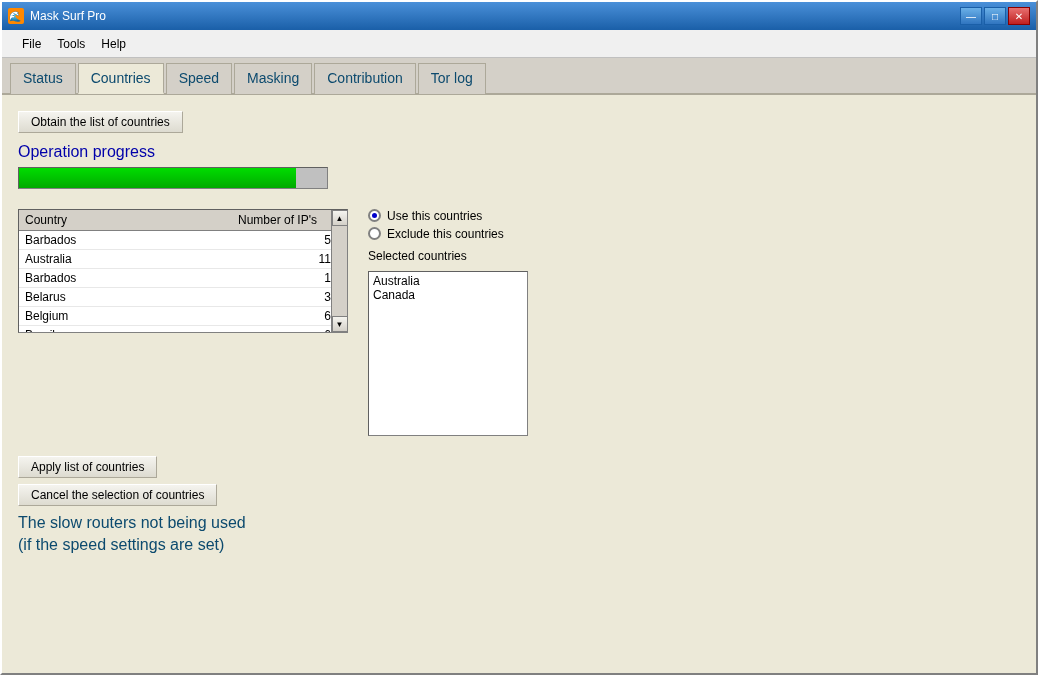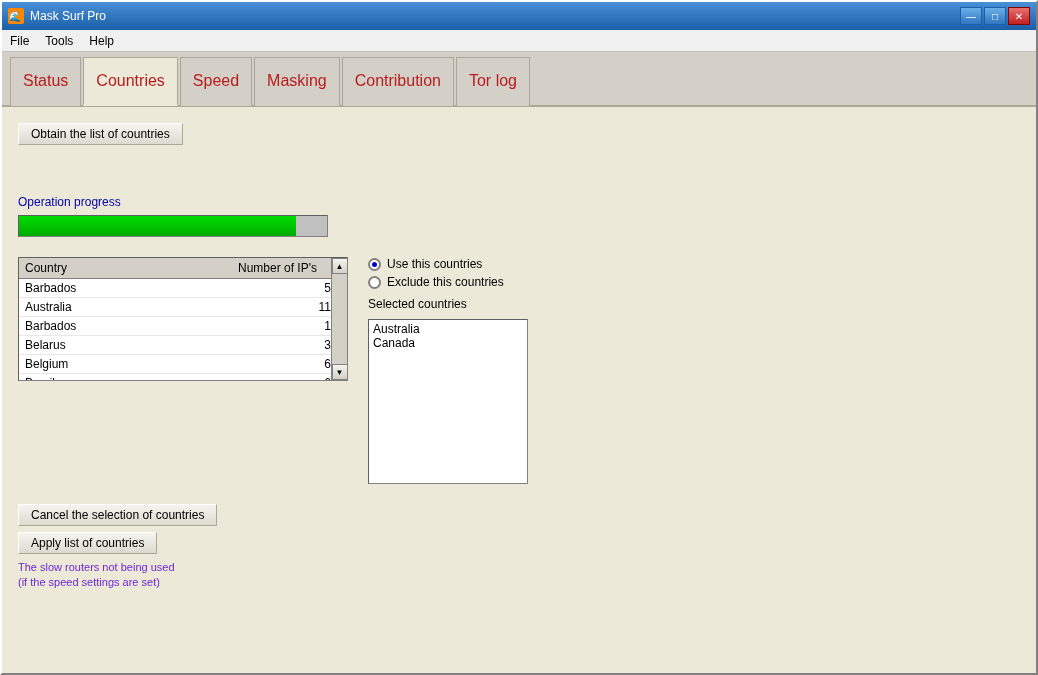--- a/index.html
+++ b/index.html
@@ -56,24 +56,24 @@
       justify-content: center;
     }
     .title-btn.close-btn {
       background: linear-gradient(to bottom, #e87070, #c02020);
       border-color: #8a0000;
     }
 
     
     .menu-bar {
       background: #f0f0f0;
-      height: 22px;
-      display: flex;
-      align-items: center;
-      padding: 0 0;
+      height: 28px;
+      display: flex;
+      align-items: center;
+      padding: 0 12px;
       border-bottom: 1px solid #c0c0c0;
     }
     .menu-item {
       padding: 2px 8px;
       cursor: pointer;
       font-size: 12px;
     }
 
     
     .window {
@@ -90,27 +90,27 @@
 
     
     .tabs {
       display: flex;
       background: #d4d0c8;
       padding: 4px 8px 0;
       border-bottom: 2px solid #aca899;
       gap: 2px;
     }
     .tab {
-      padding: 14px 12px;
+      padding: 6px 12px;
       background: #d4d0c8;
       border: 1px solid #aca899;
       border-bottom: none;
       cursor: pointer;
-      font-size: 16px;
-      color: #b91c1c;
+      font-size: 14px;
+      color: #0c4a6e;
       position: relative;
       bottom: -1px;
     }
     .tab.active {
       background: #ece9d8;
       border-bottom: 2px solid #ece9d8;
       z-index: 1;
     }
 
     
@@ -137,22 +137,21 @@
 
     
     .progress-section {
       display: flex;
       flex-direction: column;
       gap: 6px;
       margin-bottom: 10px;
     }
     .progress-label {
       color: #0000aa;
-      font-size: 12px;
-      margin-top: 40px;
+      font-size: 16px;
     }
     .progress-bar-container {
       width: 310px;
       height: 22px;
       background: #c0c0c0;
       border: 1px solid #808080;
       border-top-color: #606060;
       border-left-color: #606060;
     }
     .progress-bar-fill {
@@ -253,21 +252,21 @@
       flex-direction: column;
       gap: 8px;
     }
     .radio-group {
       display: flex;
       flex-direction: column;
       gap: 4px;
     }
     .radio-item {
       display: flex;
-      align-items: center;
+      align-items: flex-start;
       gap: 6px;
       cursor: pointer;
       font-size: 12px;
     }
     .radio-circle {
       width: 13px;
       height: 13px;
       border-radius: 50%;
       border: 2px solid #808080;
       display: flex;
@@ -299,22 +298,22 @@
     }
 
     
     .bottom-buttons {
       display: flex;
       flex-direction: column;
       gap: 6px;
       margin-top: 10px;
     }
     .info-text {
-      color: #6d28d9;
-      font-size: 11px;
+      color: #0c4a6e;
+      font-size: 16px;
       line-height: 1.4;
     }
   </style>
 </head>
 <body>
 
 <div class="window">
 
   <div class="title-bar">
     <div class="title-bar-left">
@@ -421,24 +420,24 @@
         <span class="selected-countries-label">Selected countries</span>
         <div class="selected-countries-box">
           <div>Australia</div>
           <div>Canada</div>
         </div>
       </div>
     </div>
 
     <div class="bottom-buttons">
       <div>
+        <button class="btn">Apply list of countries</button>
+      </div>
+      <div>
         <button class="btn">Cancel the selection of countries</button>
-      </div>
-      <div>
-        <button class="btn">Apply list of countries</button>
       </div>
       <div class="info-text">
         <span style="white-space: pre-line;">The slow routers not being used
 (if the speed settings are set)</span>
       </div>
     </div>
 
   </div>
 </div>
 

